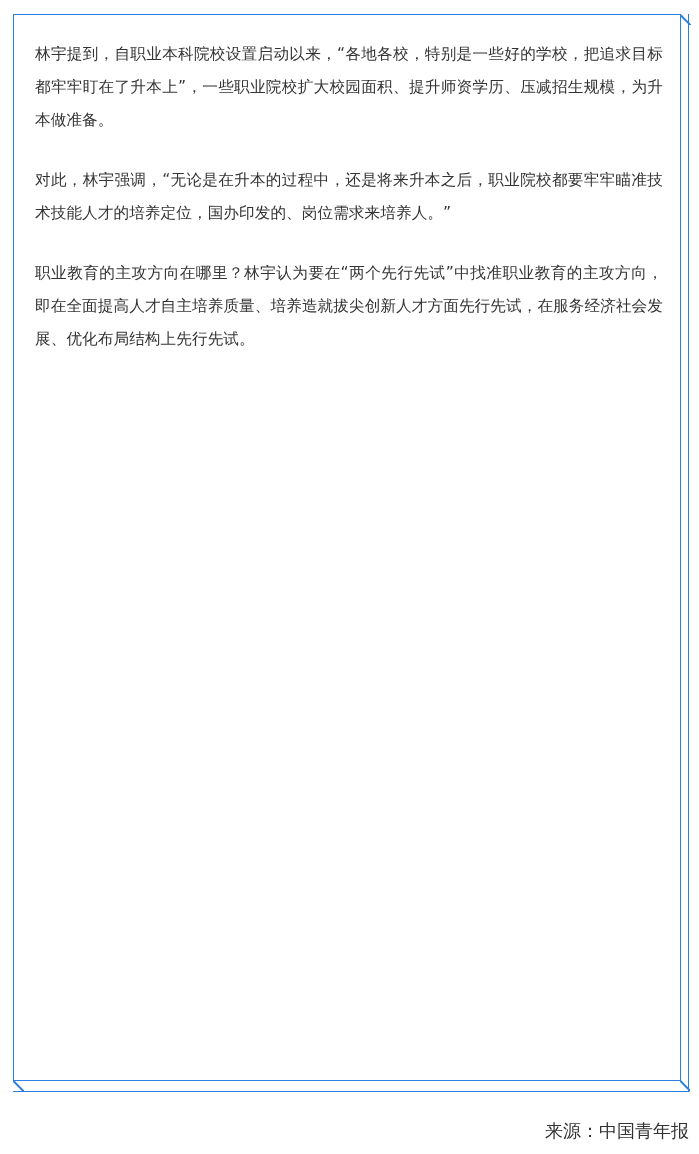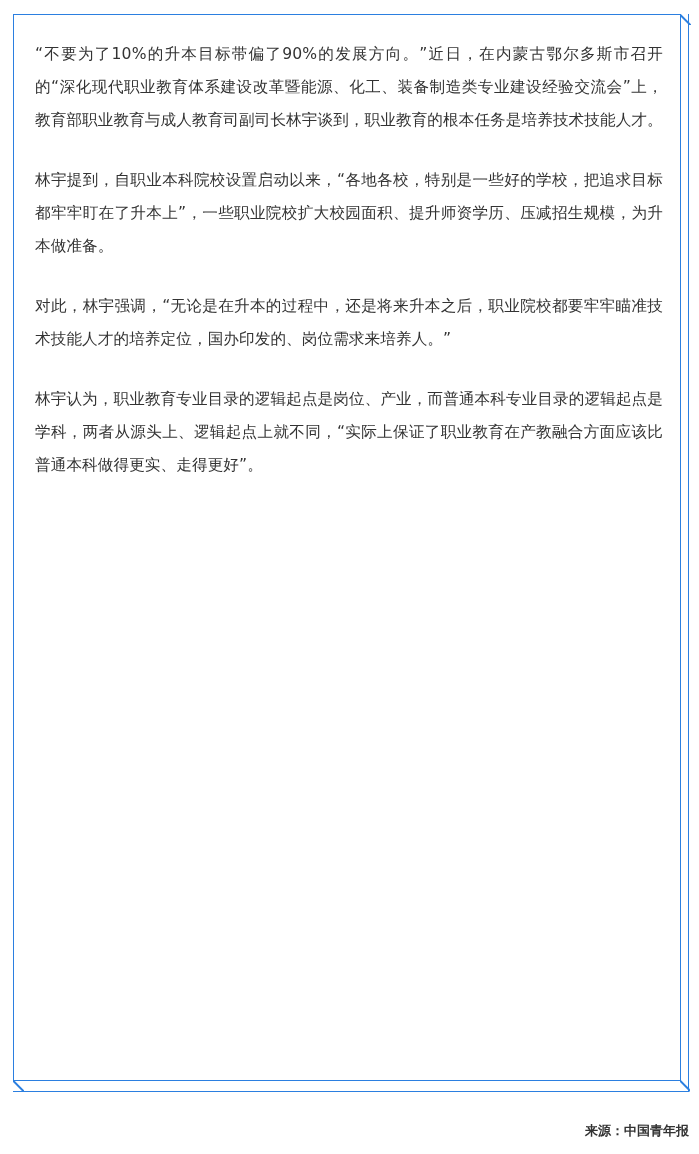--- a/index.html
+++ b/index.html
@@ -100,35 +100,33 @@
       font-size: 15.6px;
       line-height: 33px;
       letter-spacing: 0.1px;
       text-align: justify;
       color: #333333;
     }
     .source {
       position: absolute;
       right: 10px;
       top: 1120px;
-      font-size: 13px;
+      font-size: 18px;
       line-height: 22px;
       color: #333333;
-      font-weight: bold;
     }
   </style>
 </head>
 <body>
 
 <div class="frame-shadow"></div>
 <div class="frame-main"></div>
 <div class="corner-tr"></div>
 <div class="corner-bl"></div>
 <div class="corner-br"></div>
 
 <div class="article">
-  <p>“不要为了10%的升本目标带偏了90%的发展方向。”近日，在内蒙古鄂尔多斯市召开的“深化现代职业教育体系建设改革暨能源、化工、装备制造类专业建设经验交流会”上，教育部职业教育与成人教育司副司长林宇谈到，职业教育的根本任务是培养技术技能人才。</p>
   <p>林宇提到，自职业本科院校设置启动以来，“各地各校，特别是一些好的学校，把追求目标都牢牢盯在了升本上”，一些职业院校扩大校园面积、提升师资学历、压减招生规模，为升本做准备。</p>
   <p>对此，林宇强调，“无论是在升本的过程中，还是将来升本之后，职业院校都要牢牢瞄准技术技能人才的培养定位，国办印发的、岗位需求来培养人。”</p>
-  <p>林宇认为，职业教育专业目录的逻辑起点是岗位、产业，而普通本科专业目录的逻辑起点是学科，两者从源头上、逻辑起点上就不同，“实际上保证了职业教育在产教融合方面应该比普通本科做得更实、走得更好”。</p>
+  <p>职业教育的主攻方向在哪里？林宇认为要在“两个先行先试”中找准职业教育的主攻方向，即在全面提高人才自主培养质量、培养造就拔尖创新人才方面先行先试，在服务经济社会发展、优化布局结构上先行先试。</p>
 </div>
 
 <div class="source">来源：中国青年报</div>
 
 </body></html>

